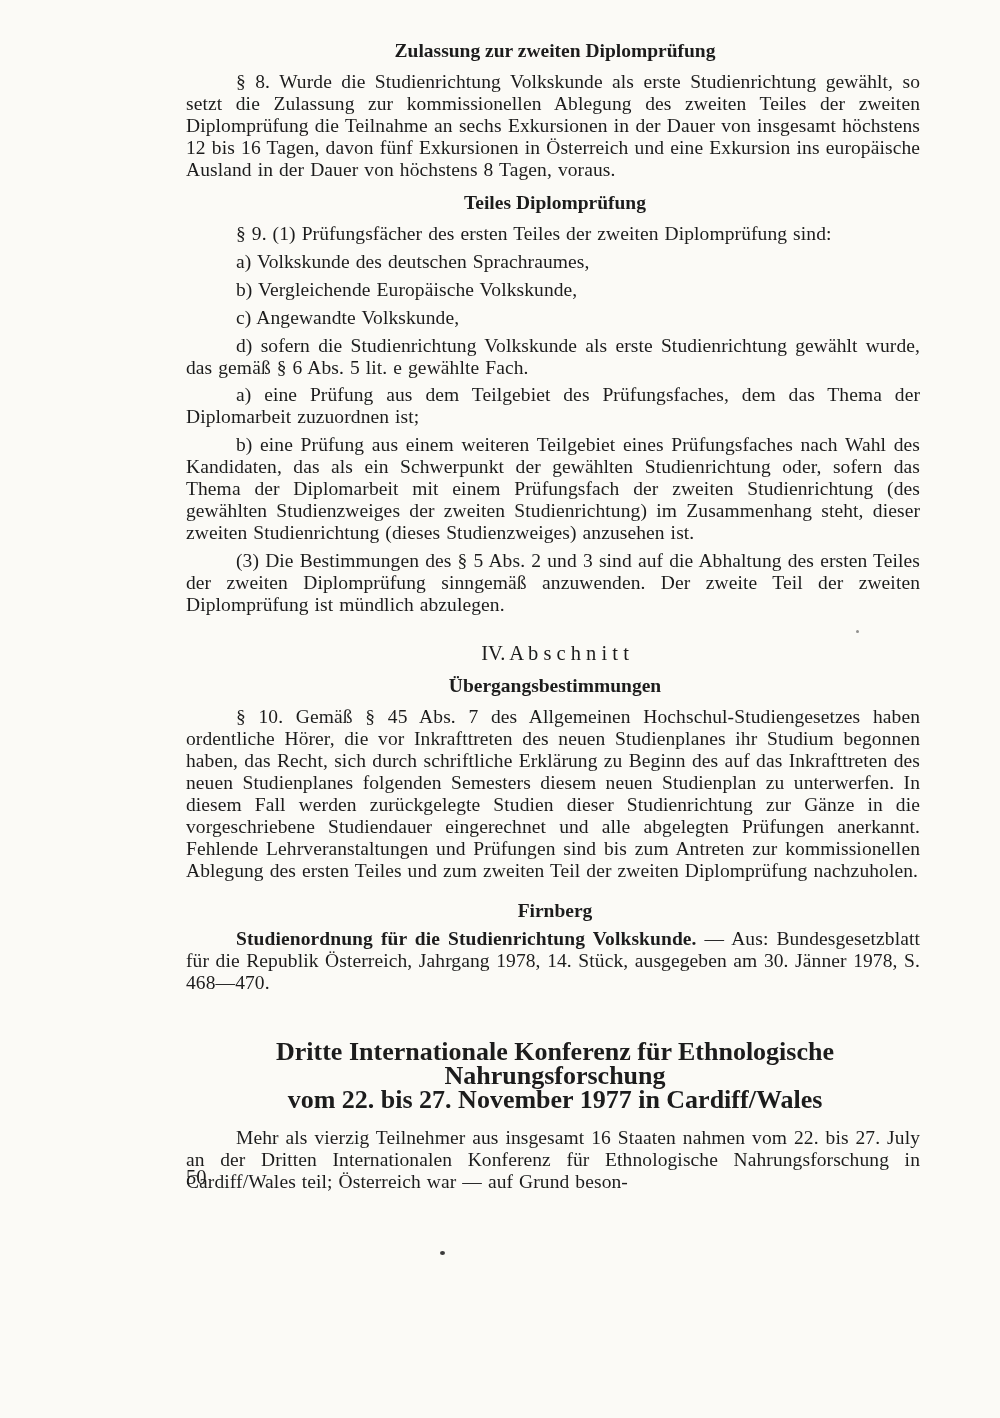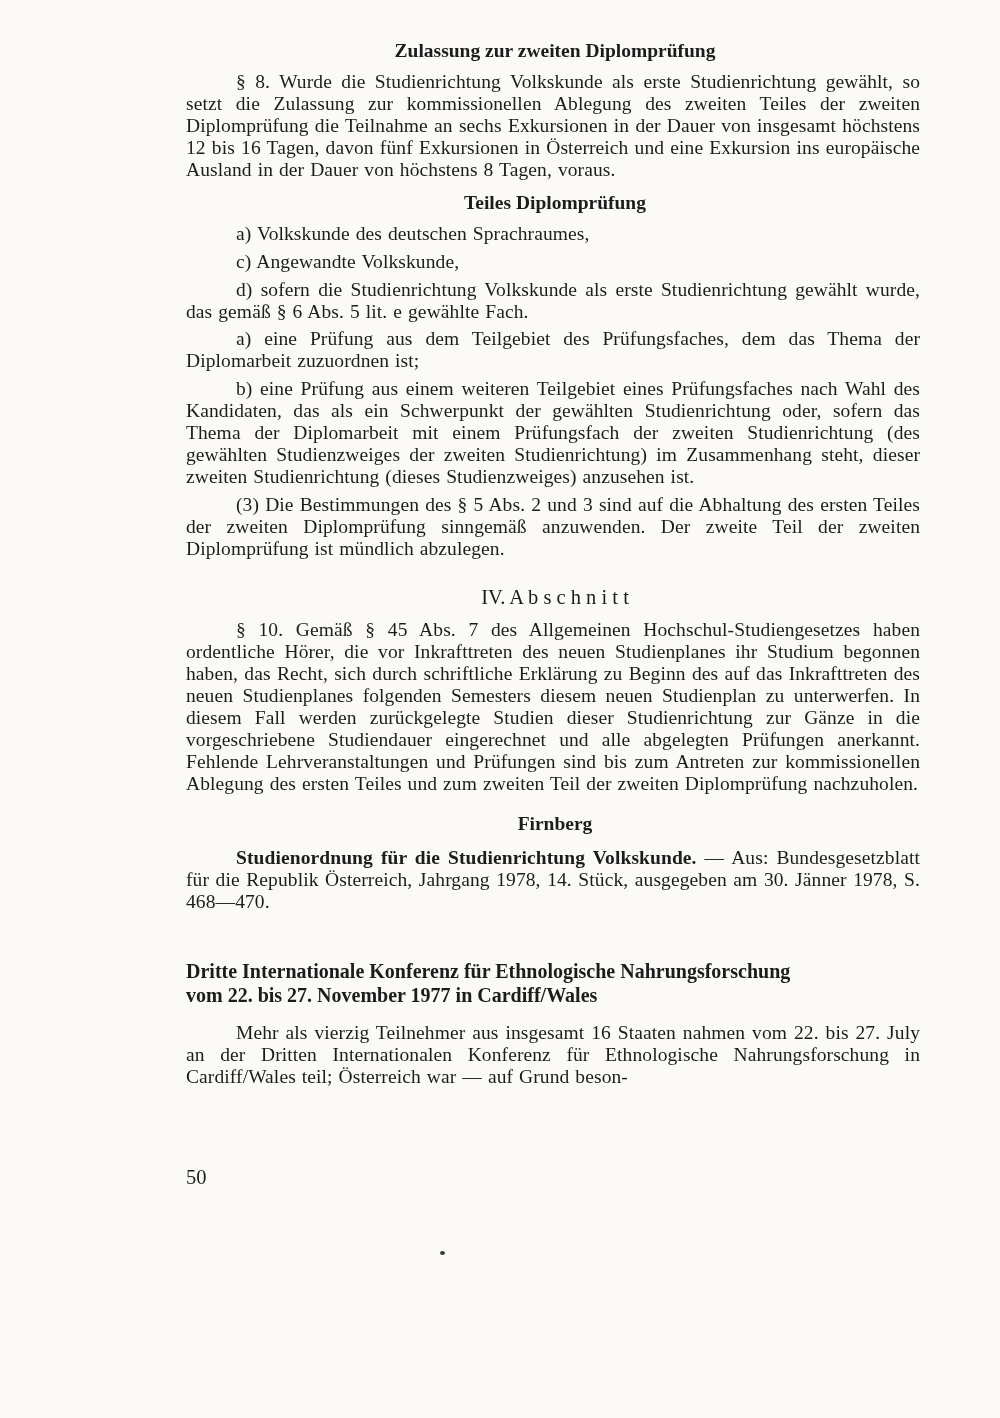--- a/index.html
+++ b/index.html
@@ -41,26 +41,27 @@
   .p-abs2a          { margin-bottom: 6px; }
   .p-abs2b          { margin-bottom: 6px; }
   .p-abs3           { margin-bottom: 0; }
   .h-abschnitt {
     margin-top: 26px;
     margin-bottom: 11px;
     font-weight: normal;
     font-size: 20.5px;
   }
   .h-uebergang      { margin-bottom: 9px; }
-  .h-firnberg       { margin-top: 18px; margin-bottom: 12px; }
+  .h-firnberg       { margin-top: 18px; margin-bottom: 6px; }
   .conf-heading {
     margin-top: 46px;
     margin-bottom: 15px;
+    text-align: center;
     font-weight: bold;
-    font-size: 20px;
+    font-size: 26px;
     line-height: 24px;
   }
   .bold { font-weight: bold; }
   .page-number {
     position: absolute;
     left: 186px;
     top: 1166px;
     font-size: 20.5px;
     line-height: 22px;
   }
@@ -74,28 +75,31 @@
 </style>
 </head>
 <body>
 
 <div class="page">
 
   <h3 class="heading h-zulassung">Zulassung zur zweiten Diplomprüfung</h3>
   <p class="para">§ 8. Wurde die Studienrichtung Volkskunde als erste Studienrichtung gewählt, so setzt die Zulassung zur kommissionellen Ablegung des zweiten Teiles der zweiten Diplomprüfung die Teilnahme an sechs Exkursionen in der Dauer von insgesamt höchstens 12 bis 16 Tagen, davon fünf Exkursionen in Österreich und eine Exkursion ins europäische Ausland in der Dauer von höchstens 8 Tagen, voraus.</p>
 
   <h3 class="heading h-zweite">Teiles Diplomprüfung</h3>
+  <p class="para p-intro">§ 9. (1) Prüfungsfächer des ersten Teiles der zweiten Diplomprüfung sind:</p>
   <p class="para item">a) Volkskunde des deutschen Sprachraumes,</p>
+  <p class="para item">b) Vergleichende Europäische Volkskunde,</p>
   <p class="para item">c) Angewandte Volkskunde,</p>
   <p class="para p-d">d) sofern die Studienrichtung Volkskunde als erste Studienrichtung gewählt wurde, das gemäß § 6 Abs. 5 lit. e gewählte Fach.</p>
   <p class="para p-abs2a">a) eine Prüfung aus dem Teilgebiet des Prüfungsfaches, dem das Thema der Diplomarbeit zuzuordnen ist;</p>
   <p class="para p-abs2b">b) eine Prüfung aus einem weiteren Teilgebiet eines Prüfungsfaches nach Wahl des Kandidaten, das als ein Schwerpunkt der gewählten Studienrichtung oder, sofern das Thema der Diplomarbeit mit einem Prüfungsfach der zweiten Studienrichtung (des gewählten Studienzweiges der zweiten Studienrichtung) im Zusammenhang steht, dieser zweiten Studienrichtung (dieses Studienzweiges) anzusehen ist.</p>
   <p class="para p-abs3">(3) Die Bestimmungen des § 5 Abs. 2 und 3 sind auf die Abhaltung des ersten Teiles der zweiten Diplomprüfung sinngemäß anzuwenden. Der zweite Teil der zweiten Diplomprüfung ist mündlich abzulegen.</p>
 
   <h3 class="heading h-abschnitt">IV. A b s c h n i t t</h3>
+  <h3 class="heading h-uebergang">Übergangsbestimmungen</h3>
   <p class="para">§ 10. Gemäß § 45 Abs. 7 des Allgemeinen Hochschul-Studiengesetzes haben ordentliche Hörer, die vor Inkrafttreten des neuen Studienplanes ihr Studium begonnen haben, das Recht, sich durch schriftliche Erklärung zu Beginn des auf das Inkrafttreten des neuen Studienplanes folgenden Semesters diesem neuen Studienplan zu unterwerfen. In diesem Fall werden zurückgelegte Studien dieser Studienrichtung zur Gänze in die vorgeschriebene Studiendauer eingerechnet und alle abgelegten Prüfungen anerkannt. Fehlende Lehrveranstaltungen und Prüfungen sind bis zum Antreten zur kommissionellen Ablegung des ersten Teiles und zum zweiten Teil der zweiten Diplomprüfung nachzuholen.</p>
 
   <h3 class="heading h-firnberg">Firnberg</h3>
   <p class="para">
     <span class="bold">Studienordnung für die Studienrichtung Volkskunde.</span><span> — Aus: Bundesgesetzblatt für die Republik Österreich, Jahrgang 1978, 14. Stück, ausgegeben am 30. Jänner 1978, S. 468—470.</span>
   </p>
 
   <div class="conf-heading">
     <div>Dritte Internationale Konferenz für Ethnologische Nahrungsforschung</div>
     <div>vom 22. bis 27. November 1977 in Cardiff/Wales</div>

